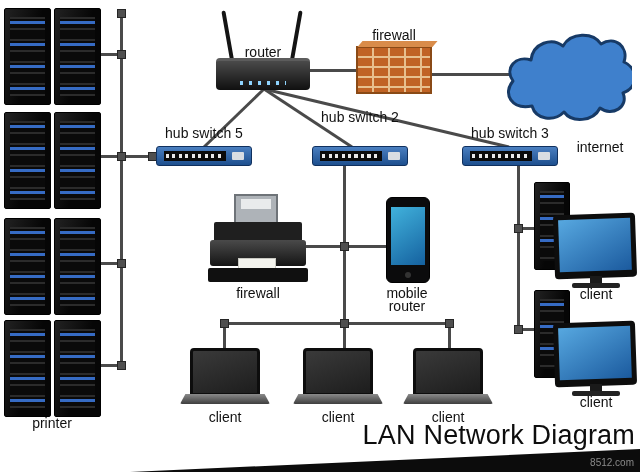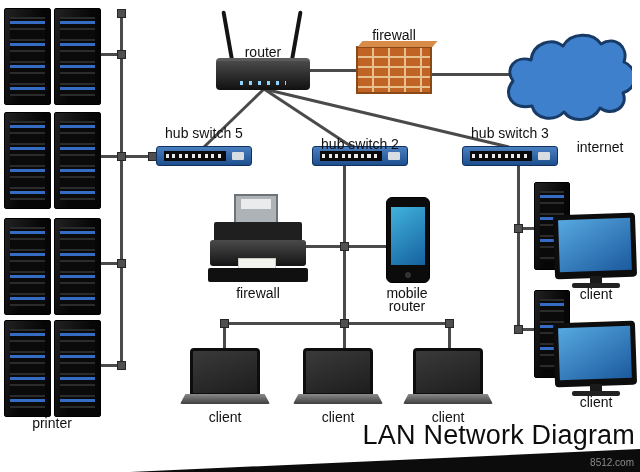--- a/index.html
+++ b/index.html
@@ -136,21 +136,21 @@
   <div class="hub" style="left:156px;top:146px">
     <div class="hub-ports"></div>
     <div class="hub-badge"></div>
   </div>
   <div class="lbl" style="left:146px;top:127px;width:116px">hub switch 5</div>
 
   <div class="hub" style="left:312px;top:146px">
     <div class="hub-ports"></div>
     <div class="hub-badge"></div>
   </div>
-  <div class="lbl" style="left:302px;top:138px;width:116px">hub switch 2</div>
+  <div class="lbl" style="left:302px;top:111px;width:116px">hub switch 2</div>
 
   <div class="hub" style="left:462px;top:146px">
     <div class="hub-ports"></div>
     <div class="hub-badge"></div>
   </div>
   <div class="lbl" style="left:452px;top:127px;width:116px">hub switch 3</div>
 
   <div class="printer">
     <div class="pr-feeder"></div>
     <div class="pr-upper"></div>

